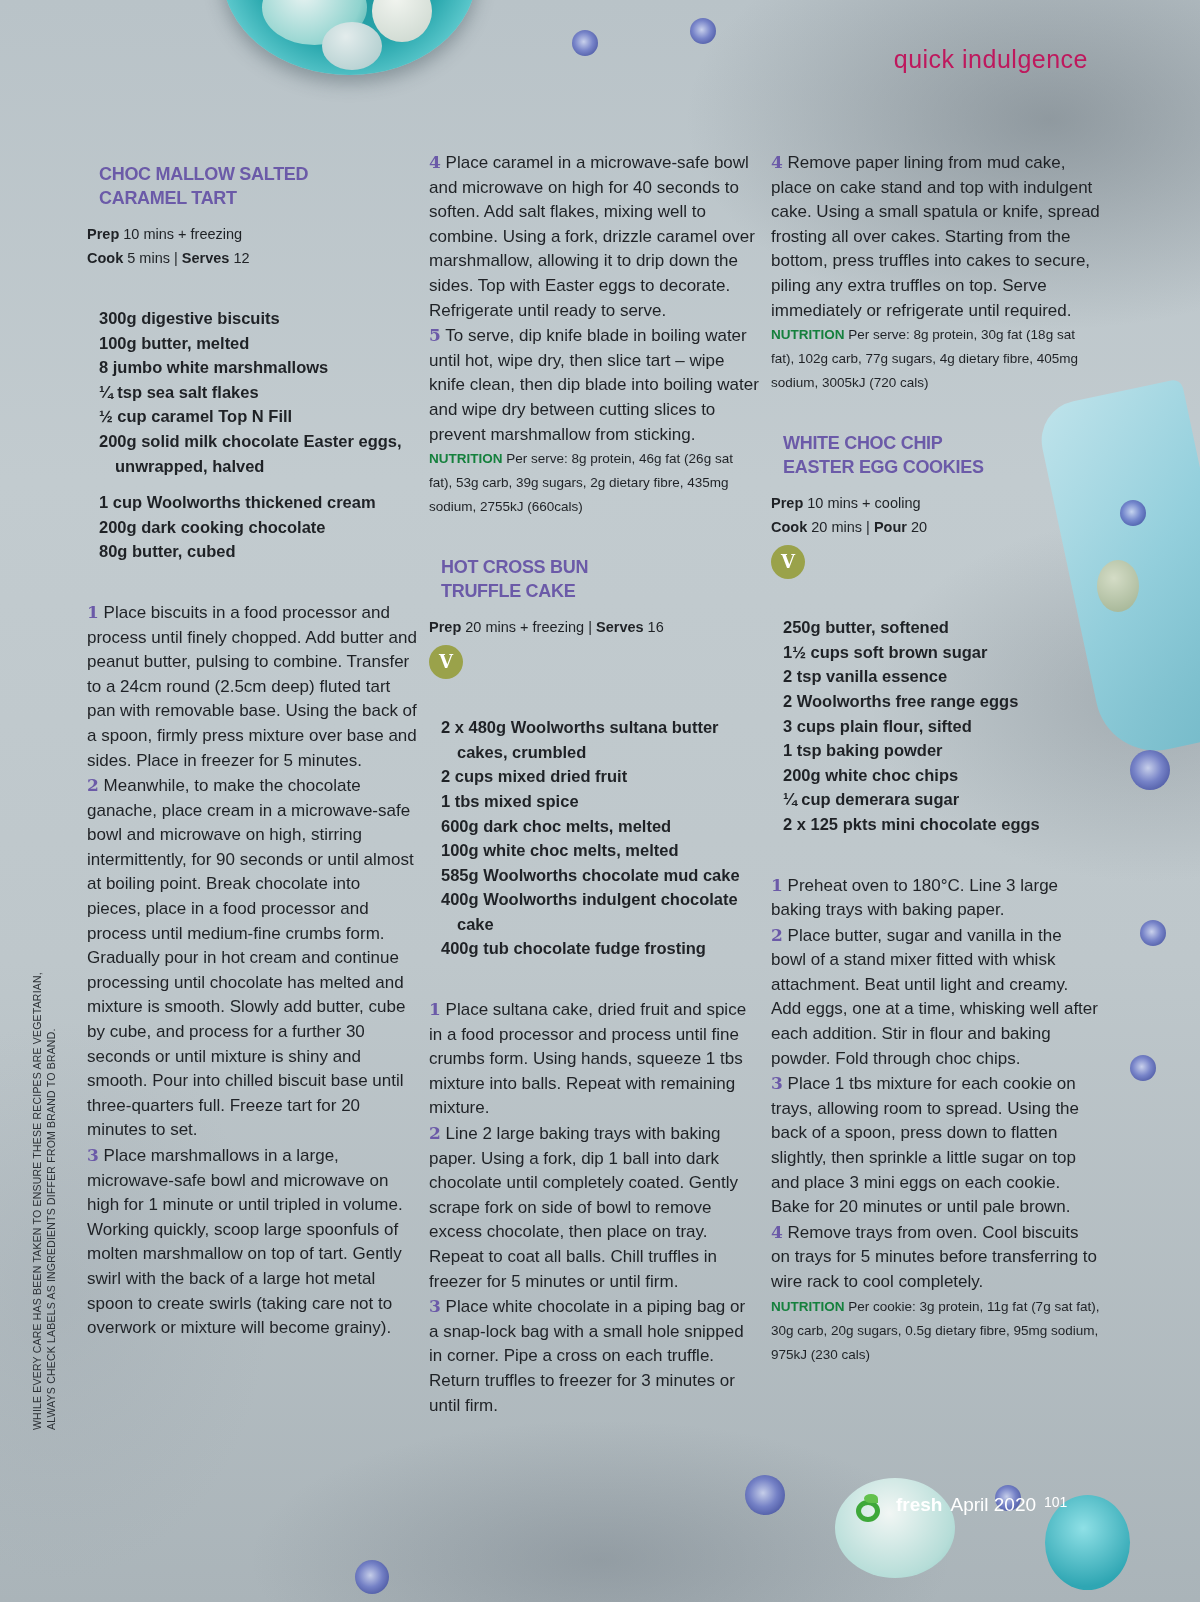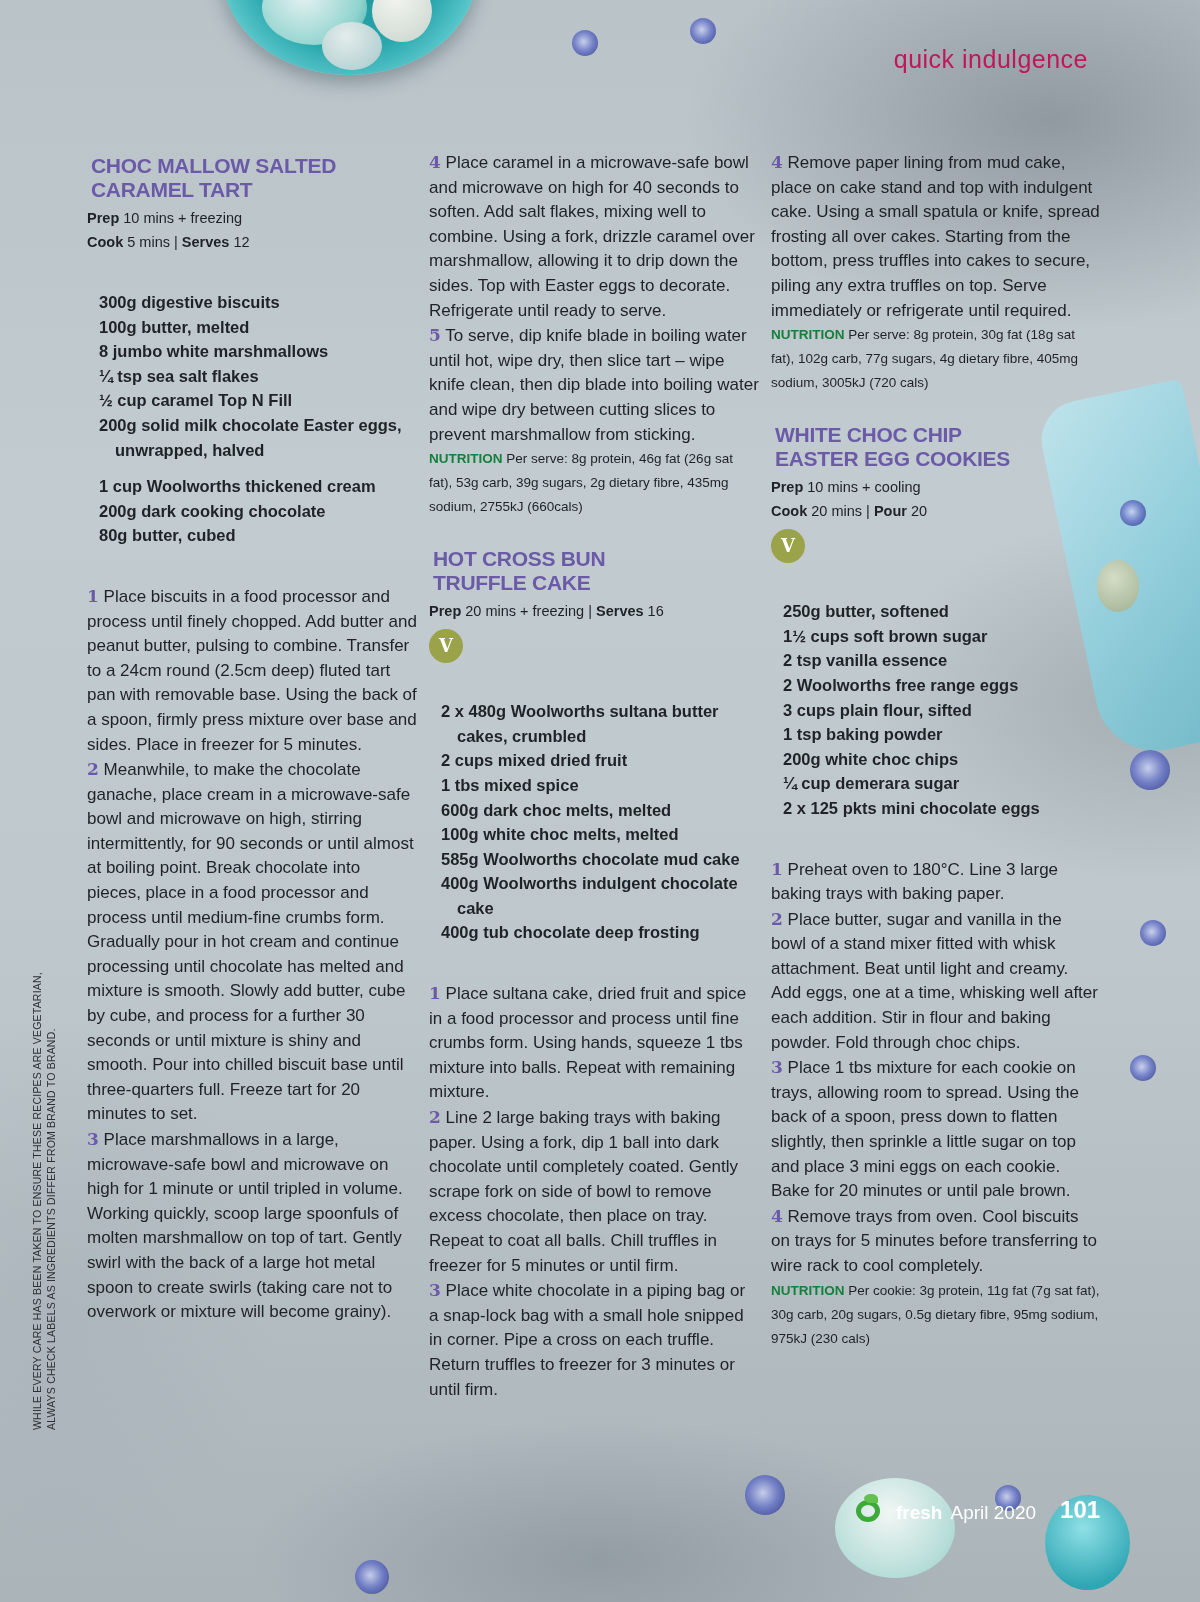--- a/index.html
+++ b/index.html
@@ -33,41 +33,41 @@
   .section-tag { position: absolute; right: 112px; top: 45px; color: #be185d; font-size: 25px; letter-spacing: 0.5px; }
 
   .side-note { position: absolute; left: 30px; top: 1430px; transform-origin: 0 0; transform: rotate(-90deg);
     font-size: 10.5px; line-height: 14px; color: #2b3035; letter-spacing: 0.2px; white-space: nowrap; }
 
   .col { position: absolute; top: 150px; width: 330px; font-size: 17px; line-height: 24.6px; }
   .col1 { left: 87px; }
   .col2 { left: 429px; }
   .col3 { left: 771px; }
 
-  h2.recipe-title { margin: 4px; color: #6b5aa8; font-size: 21px; line-height: 24px; font-weight: 700; letter-spacing: -0.3px; text-transform: uppercase; }
+  h2.recipe-title { margin: 12px; color: #6b5aa8; font-size: 18px; line-height: 24px; font-weight: 700; letter-spacing: -0.3px; text-transform: uppercase; }
   .meta { font-size: 14.5px; line-height: 24px; }
   .meta b { font-weight: 700; }
   .ing { font-weight: 700; font-size: 16.5px; margin: 12px; padding: 0; list-style: none; }
   .ing li { text-indent: -16px; padding-left: 16px; }
   .sub-heading { color: #6b5aa8; font-weight: 700; font-size: 16.5px; }
   .step { margin: 0; }
   .step .num { color: #6b5aa8; font-family: "DejaVu Serif", serif; font-weight: 700; }
   .nutrition { font-size: 13.5px; line-height: 24px; margin: 0; }
   .nutrition .lbl { color: #15803d; font-weight: 700; }
   .gap { height: 24px; }
   .veg { width: 34px; height: 34px; border-radius: 50%; background: #9aa24a; color: #fff;
     font-family: "DejaVu Serif", serif; font-weight: 700; font-size: 18px; display: flex; align-items: center; justify-content: center; margin: 6px 0 0 0; }
 
-  .footer { position: absolute; left: 852px; top: 1494px; display: flex; align-items: flex-end; gap: 8px; color: #fff; }
+  .footer { position: absolute; left: 852px; top: 1494px; display: flex; align-items: flex-start; gap: 8px; color: #fff; }
   .logo { width: 36px; height: 30px; position: relative; }
   .logo::before { content: ""; position: absolute; left: 4px; top: 6px; width: 24px; height: 22px; border-radius: 50%; border: 5px solid #3ea83a; box-sizing: border-box; }
   .logo::after { content: ""; position: absolute; left: 12px; top: 0px; width: 14px; height: 9px; border-radius: 50% 50% 0 50%; background: #63c14d; }
   .brand { font-weight: 700; font-size: 19px; }
   .issue { font-size: 19px; }
-  .page-num { font-weight: 700; font-size: 24px; margin-left: 16px; }
+  .page-num { font-weight: 400; font-size: 14px; }
 </style>
 </head>
 <body>
 
 <div class="deco bowl"></div>
 <div class="deco egg egg1"></div>
 <div class="deco egg egg2"></div>
 <div class="deco egg egg3"></div>
 <div class="deco cloth"></div>
 <div class="deco egg-b1"></div>
@@ -134,21 +134,21 @@
   <div class="veg">V</div>
   <div class="gap"></div>
   <ul class="ing">
     <li>2 x 480g Woolworths sultana butter cakes, crumbled</li>
     <li>2 cups mixed dried fruit</li>
     <li>1 tbs mixed spice</li>
     <li>600g dark choc melts, melted</li>
     <li>100g white choc melts, melted</li>
     <li>585g Woolworths chocolate mud cake</li>
     <li>400g Woolworths indulgent chocolate cake</li>
-    <li>400g tub chocolate deep frosting</li>
+    <li>400g tub chocolate fudge frosting</li>
   </ul>
   <div class="gap"></div>
   <p class="step"><span class="num">1</span> <span>Place sultana cake, dried fruit and spice in a food processor and process until fine crumbs form. Using hands, squeeze 1 tbs mixture into balls. Repeat with remaining mixture.</span></p>
   <p class="step"><span class="num">2</span> <span>Line 2 large baking trays with baking paper. Using a fork, dip 1 ball into dark chocolate until completely coated. Gently scrape fork on side of bowl to remove excess chocolate, then place on tray. Repeat to coat all balls. Chill truffles in freezer for 5 minutes or until firm.</span></p>
   <p class="step"><span class="num">3</span> <span>Place white chocolate in a piping bag or a snap-lock bag with a small hole snipped in corner. Pipe a cross on each truffle. Return truffles to freezer for 3 minutes or until firm.</span></p>
 </div>
 
 <div class="col col3">
   <p class="step"><span class="num">4</span> <span>Remove paper lining from mud cake, place on cake stand and top with indulgent cake. Using a small spatula or knife, spread frosting all over cakes. Starting from the bottom, press truffles into cakes to secure, piling any extra truffles on top. Serve immediately or refrigerate until required.</span></p>
   <p class="nutrition"><span class="lbl">NUTRITION</span> <span>Per serve: 8g protein, 30g fat (18g sat fat), 102g carb, 77g sugars, 4g dietary fibre, 405mg sodium, 3005kJ (720 cals)</span></p>

